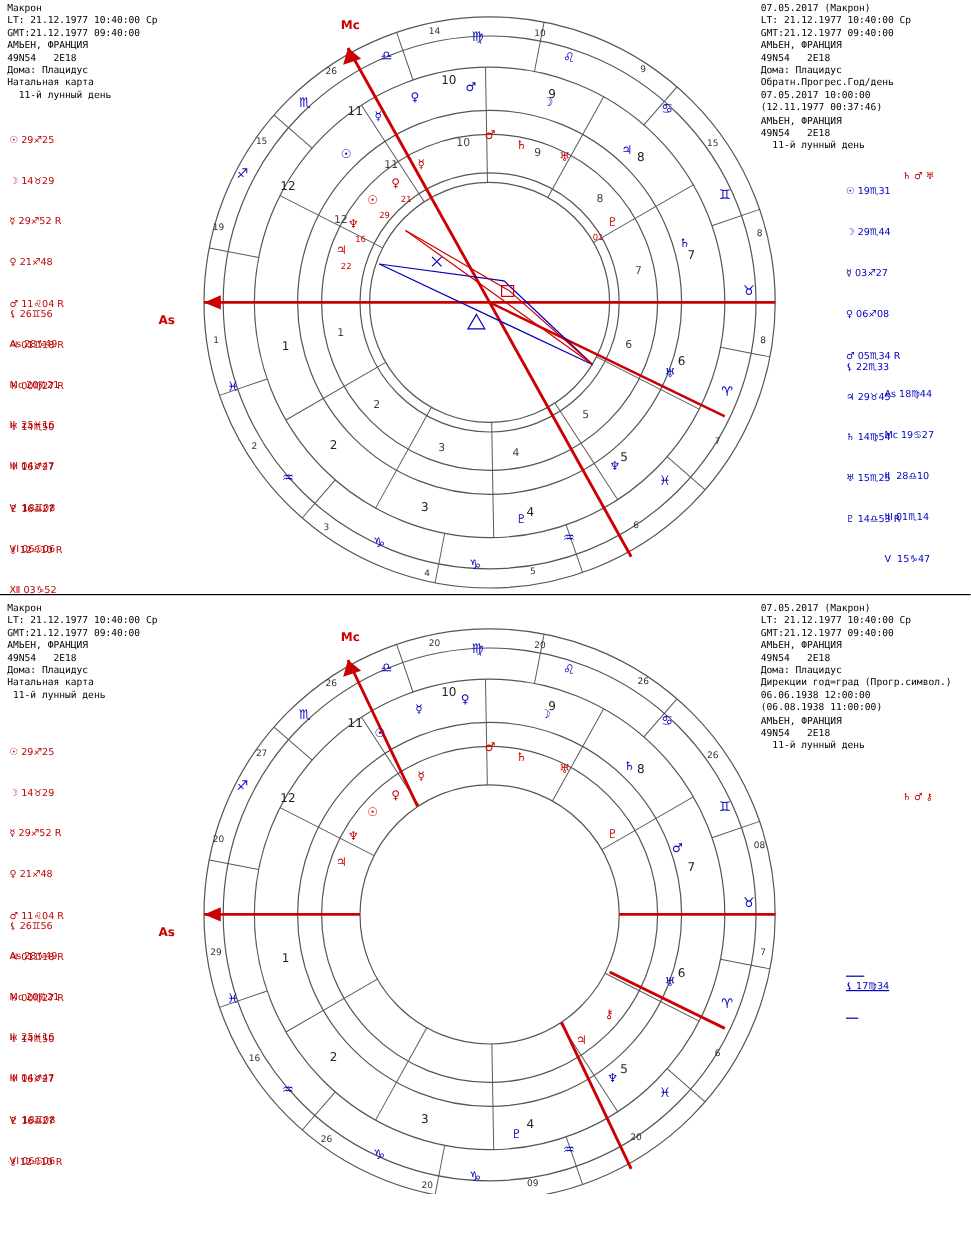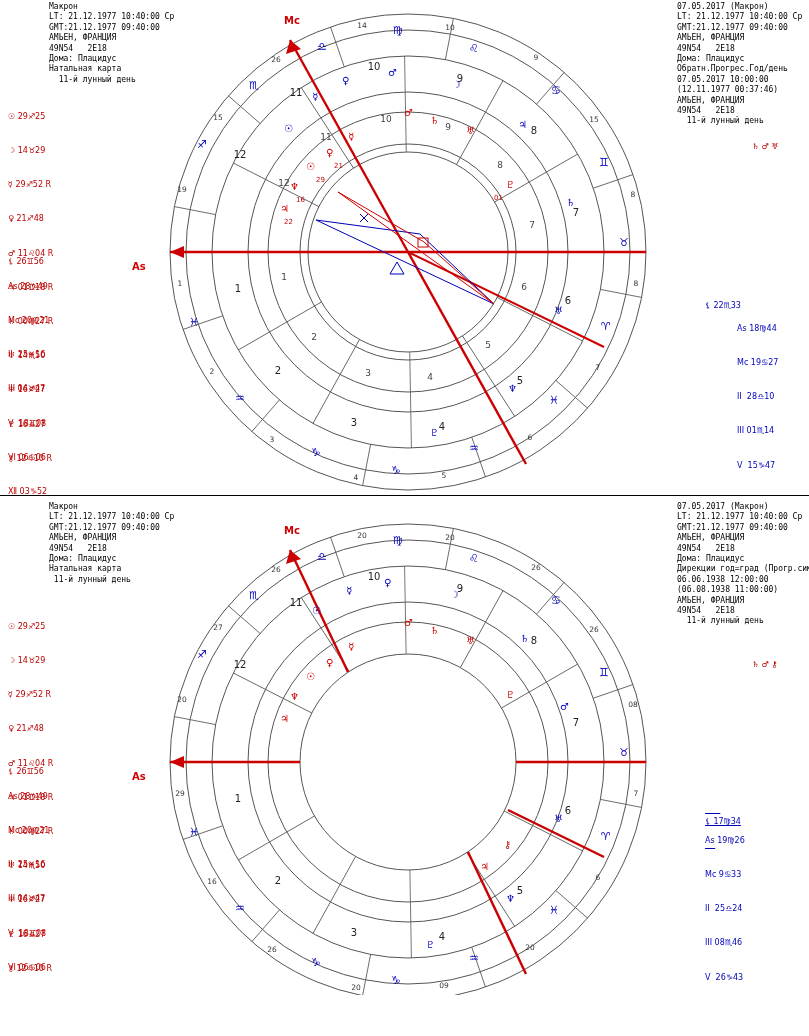--- a/index.html
+++ b/index.html
@@ -1,20 +1,20 @@
 <!DOCTYPE html>
 <html><head>
 <meta charset="utf-8">
 <style>
   html,body{margin:0;padding:0;background:#ffffff;}
   body{width:809px;height:1036px;font-family:"DejaVu Sans",sans-serif;color:#000;}
   .page{position:relative;width:809px;height:1036px;overflow:hidden;}
   .chart-panel{position:relative;width:809px;height:495px;overflow:hidden;}
   .divider{position:absolute;left:0;width:809px;height:1px;background:#000;}
-  .txtblock{position:absolute;font-size:8.5px;line-height:10.5px;white-space:pre;font-family:"DejaVu Sans",sans-serif;margin-left:43px;}
+  .txtblock{position:absolute;font-size:8.5px;line-height:10.5px;white-space:pre;font-family:"DejaVu Sans",sans-serif;}
   .txtblock.mono{font-family:"DejaVu Sans Mono",monospace;font-size:8px;line-height:10.4px;}
   .planetlist{position:absolute;font-size:8px;line-height:11.4px;white-space:pre;font-family:"DejaVu Sans",sans-serif;}
   .planetlist .row{display:block;height:11.4px;}
   .pl-red{color:#bb0000;}
   .pl-blue{color:#0000bb;}
   svg{display:block;}
   .lbl{font-family:"DejaVu Sans",sans-serif;}
 </style>
 </head>
 <body>
@@ -66,20 +66,31 @@
       <span class="row">Mc 20♏21</span>
       <span class="row">II  25♓16</span>
       <span class="row">III 04♉47</span>
       <span class="row">V  18♊08</span>
       <span class="row">VI 06♋06</span>
       <span class="row">Ⅻ 03♑52</span>
     </div>
 
     <div class="planetlist pl-red" style="left:752px;top:118px;">
       <span class="row">♄ ♂ ♅</span>
+    </div>
+    <div class="planetlist pl-blue" style="left:705px;top:131px;">
+      <span class="row">☉ 19♏31</span>
+      <span class="row">☽ 29♏44</span>
+      <span class="row">☿ 03♐27</span>
+      <span class="row">♀ 06♐08</span>
+      <span class="row">♂ 05♏34 R</span>
+      <span class="row">♃ 29♉45</span>
+      <span class="row">♄ 14♍54</span>
+      <span class="row">♅ 15♏25</span>
+      <span class="row">♇ 14♎53 R</span>
     </div>
     <div class="planetlist pl-blue" style="left:705px;top:277px;">
       <span class="row">⚸ 22♏33</span>
     </div>
     <div class="planetlist pl-blue" style="left:737px;top:300px;">
       <span class="row">As 18♍44</span>
       <span class="row">Mc 19♋27</span>
       <span class="row">II  28♎10</span>
       <span class="row">III 01♏14</span>
       <span class="row">V  15♑47</span>
@@ -318,28 +329,20 @@
       <span class="row">VI 06♋06</span>
       
     </div>
 
     <div class="planetlist pl-red" style="left:752px;top:136px;">
       <span class="row">♄ ♂ ⚷</span>
     </div>
     <div class="planetlist pl-blue" style="left:705px;top:293px;text-decoration:underline;">
       <span class="row">⚸ 17♍34</span>
     </div>
-    <div class="planetlist pl-blue" style="left:705px;top:312px;">
-      <span class="row">As 19♍26</span>
-      <span class="row">Mc 9♋33</span>
-      <span class="row">II  25♎24</span>
-      <span class="row">III 08♏46</span>
-      <span class="row">V  26♑43</span>
-      
-    </div>
 
     <svg width="580" height="490" viewBox="0 0 580 490" style="position:absolute;left:118px;top:12px;">
       <g transform="translate(290,250)">
         <circle r="238" fill="none" stroke="#555" stroke-width="1"></circle>
         <circle r="222" fill="none" stroke="#555" stroke-width="1"></circle>
         <circle r="196" fill="none" stroke="#555" stroke-width="1"></circle>
         <circle r="160" fill="none" stroke="#555" stroke-width="1"></circle>
         <circle r="140" fill="none" stroke="#555" stroke-width="1"></circle>
         <circle r="108" fill="none" stroke="#555" stroke-width="1"></circle>
 

